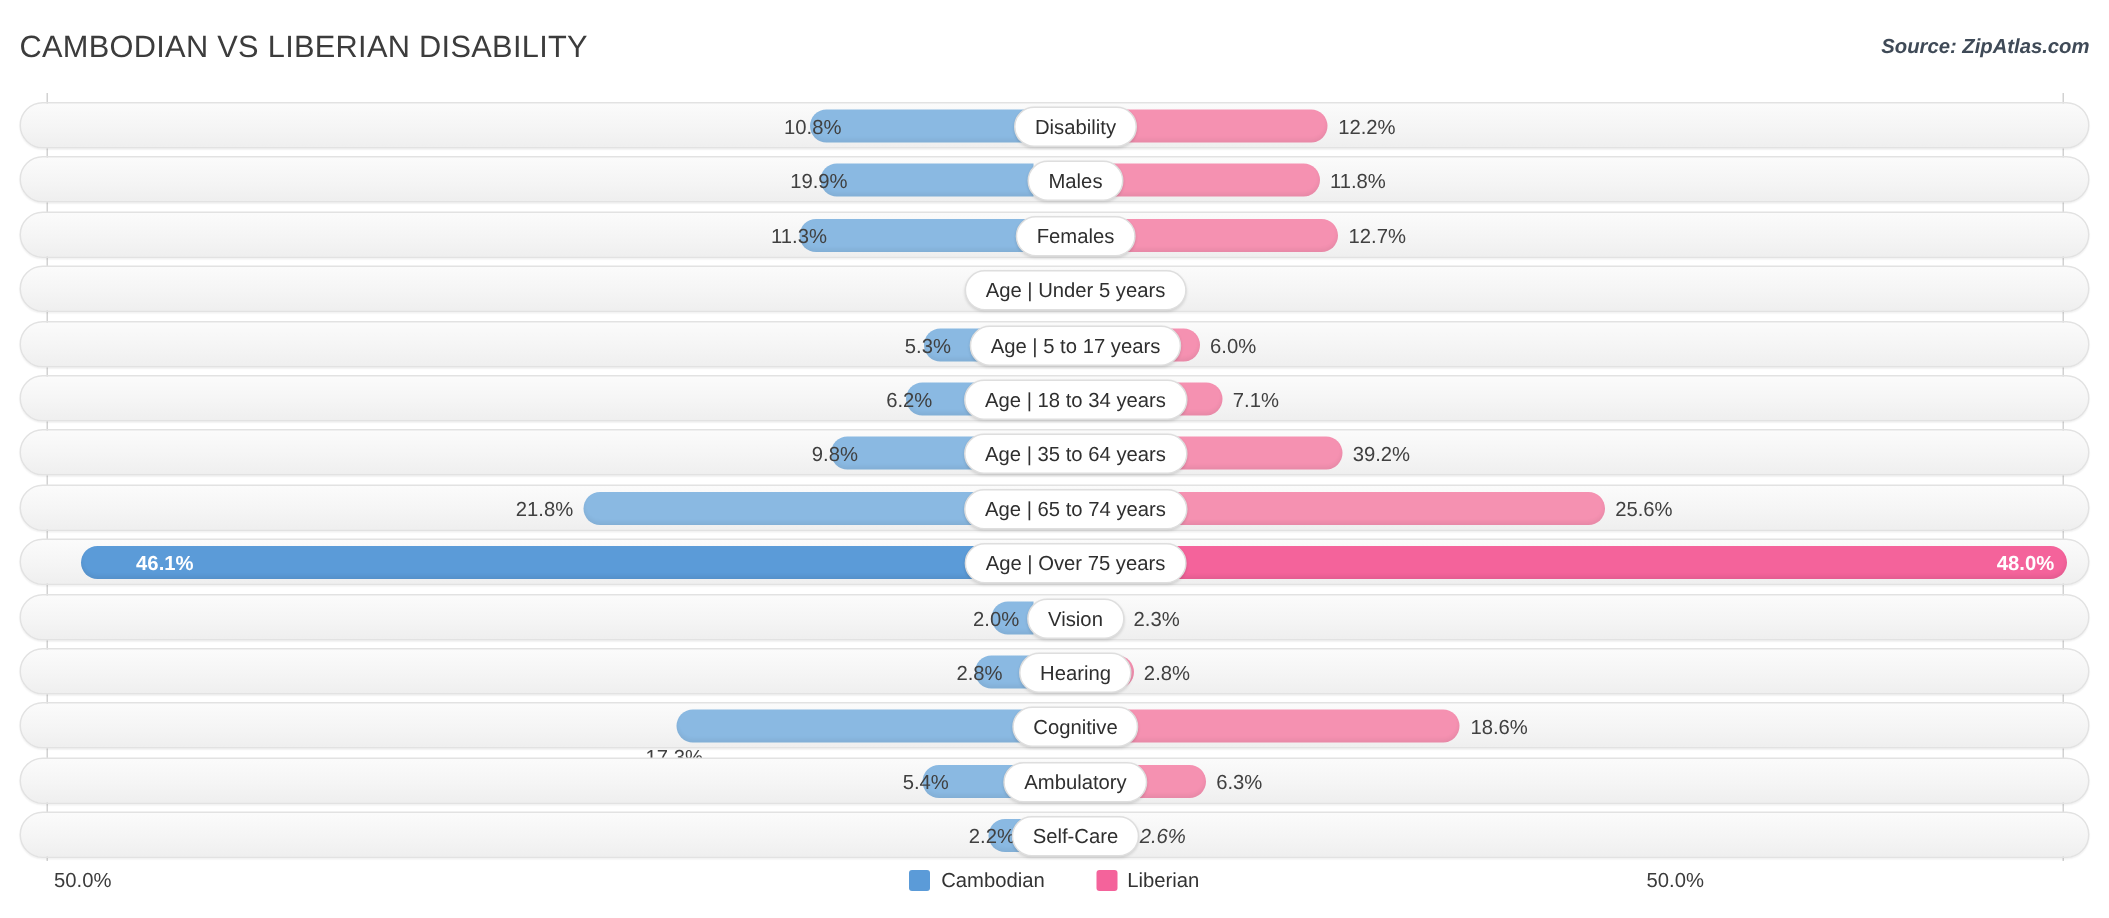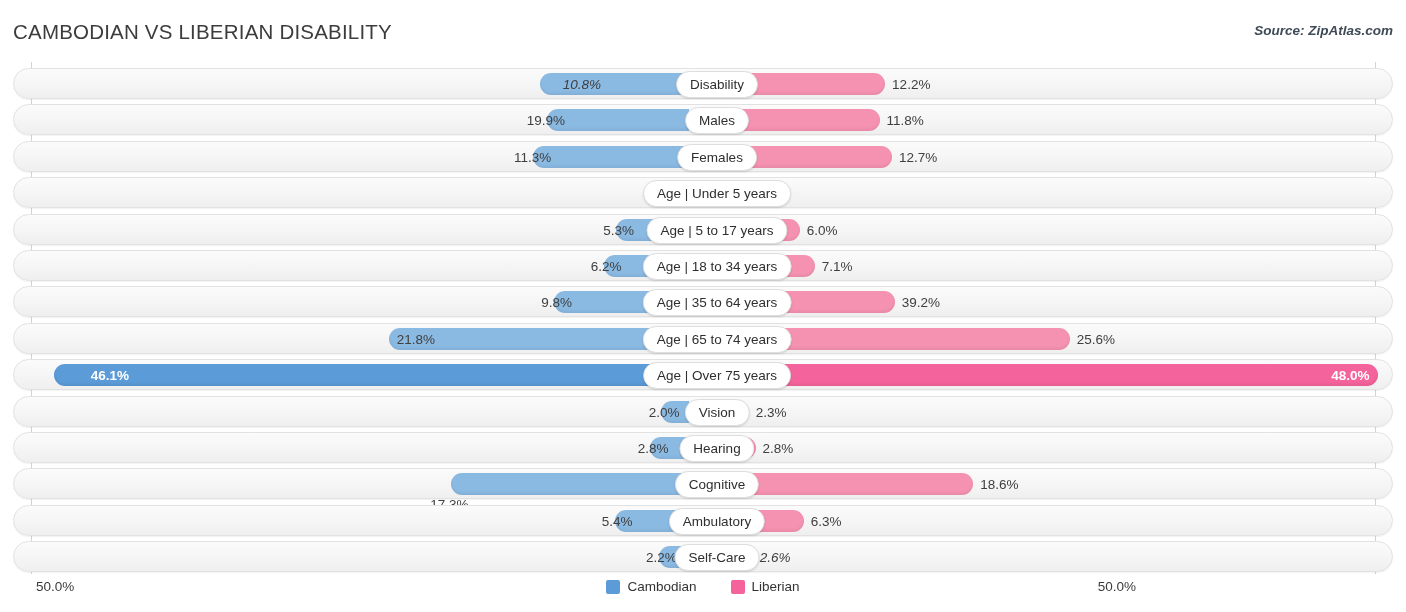--- a/index.html
+++ b/index.html
@@ -126,21 +126,21 @@
     <div id="source-note">Source: ZipAtlas.com</div>
   </div>
 
   <div id="plot">
     <div class="axis-line" id="axis-left"></div>
     <div class="axis-line" id="axis-right"></div>
     <div id="rows">
         <div class="row" style="top: 6px;">
           <div class="bar bar-left cap lo-blue" style="width: 148.824px;"></div>
           <div class="bar bar-right cap lo-pink" style="width: 168.116px;"></div>
-          <div class="val val-left" style="right: 791px; width: 90px; font-style: italic;">10.8%</div>
+          <div class="val val-left" style="right: 831px; width: 90px;">10.8%</div>
           <div class="val val-right" style="left: 878.116px; width: 90px;">12.2%</div>
           <div class="pill-anchor">
             <div class="pill">Disability</div>
           </div>
         </div>
         <div class="row" style="top: 42.4px;">
           <div class="bar bar-left cap lo-blue" style="width: 141.934px;"></div>
           <div class="bar bar-right cap lo-pink" style="width: 162.604px;"></div>
           <div class="val val-left" style="right: 826.934px; width: 90px;">19.9%</div>
           <div class="val val-right" style="left: 872.604px; width: 90px;">11.8%</div>
@@ -189,21 +189,21 @@
           <div class="bar bar-right cap lo-pink" style="width: 177.762px;"></div>
           <div class="val val-left" style="right: 820.044px; width: 90px;">9.8%</div>
           <div class="val val-right" style="left: 887.762px; width: 90px;">39.2%</div>
           <div class="pill-anchor">
             <div class="pill">Age | 35 to 64 years</div>
           </div>
         </div>
         <div class="row" style="top: 260.8px;">
           <div class="bar bar-left cap lo-blue" style="width: 300.404px;"></div>
           <div class="bar bar-right cap lo-pink" style="width: 352.768px;"></div>
-          <div class="val val-left" style="right: 957px; width: 90px;">21.8%</div>
+          <div class="val val-left" style="right: 984px; width: 90px; text-align: center;">21.8%</div>
           <div class="val val-right" style="left: 1062.77px; width: 90px;">25.6%</div>
           <div class="pill-anchor">
             <div class="pill">Age | 65 to 74 years</div>
           </div>
         </div>
         <div class="row" style="top: 297.2px;">
           <div class="bar bar-left cap hi-blue" style="width: 635.258px;"></div>
           <div class="bar bar-right cap hi-pink" style="width: 661.44px;"></div>
           <div class="val val-left inside" style="left: 76.742px; width: 90px; text-align: left;">46.1%</div>
           <div class="val val-right inside" style="left: 1265.44px; width: 90px; text-align: right;">48.0%</div>

